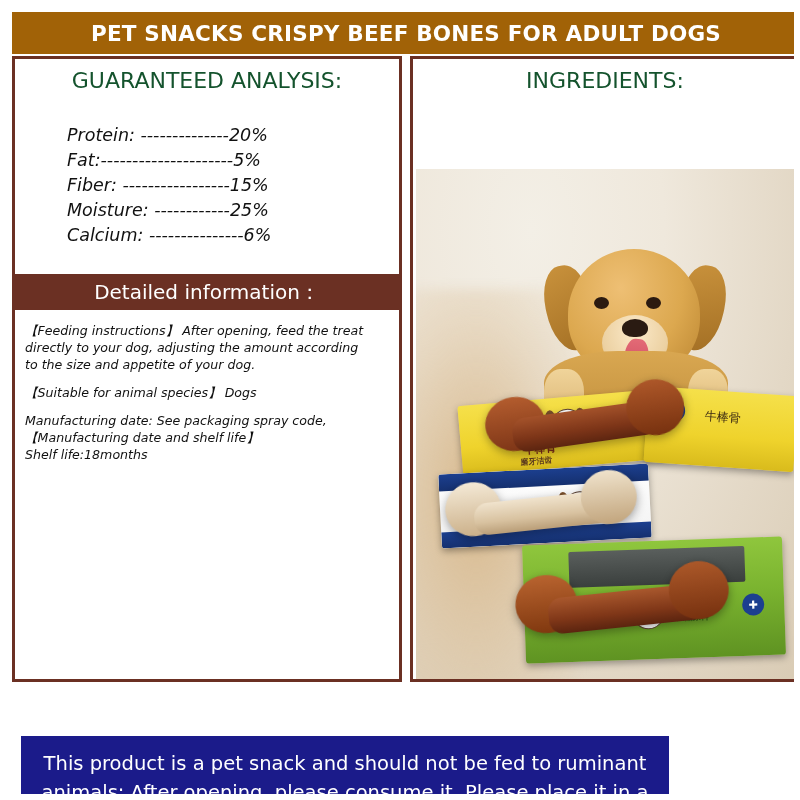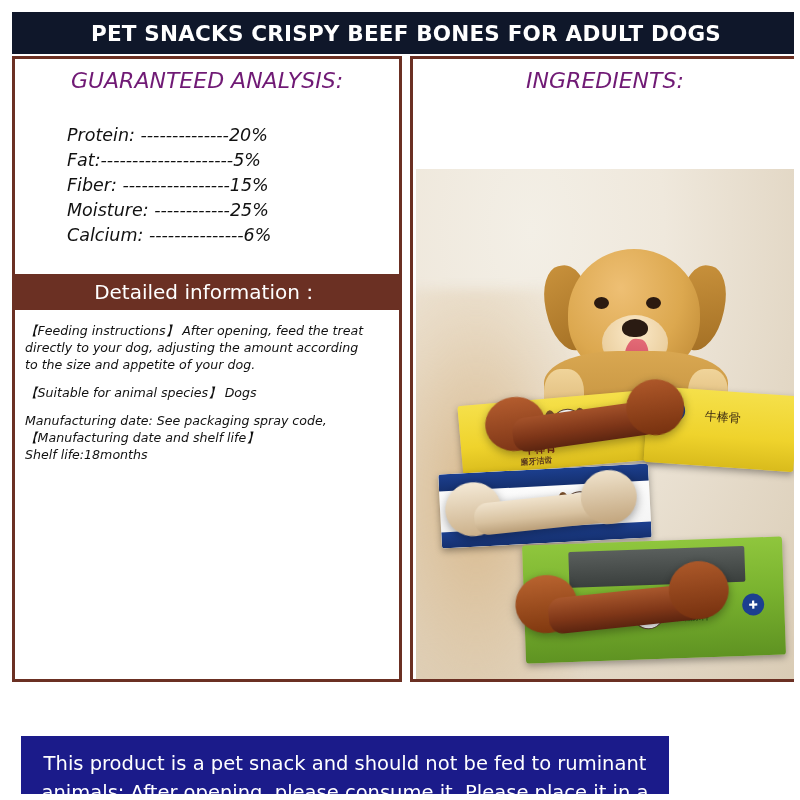--- a/index.html
+++ b/index.html
@@ -22,21 +22,21 @@
     border: 6px solid #ffffff;
     overflow: hidden;
   }
   
   .header {
     position: absolute;
     left: 6px;
     top: 6px;
     width: 788px;
     height: 42px;
-    background: #0f172a;
+    background: #a16207;
     color: #ffffff;
     display: flex;
     align-items: center;
     justify-content: center;
     text-align: center;
     font-weight: bold;
     font-size: 21.5px;
     letter-spacing: 0.2px;
     font-family: "DejaVu Sans", sans-serif;
   }
@@ -65,24 +65,23 @@
     width: 390px;
     height: 626px;
     background: #ffffff;
     border: 3px solid #6b3023;
     box-sizing: border-box;
     overflow: hidden;
   }
   .panel-title {
     text-align: center;
     font-size: 22px;
-    color: #701a75;
+    color: #14532d;
     padding-top: 9px;
     font-family: "DejaVu Sans", sans-serif;
-    font-style: italic;
   }
   
   .analysis-block {
     margin: 30px 0 0 52px;
     font-style: italic;
     font-size: 17.5px;
     line-height: 25px;
     color: #111;
   }
   .analysis-block .ln {

